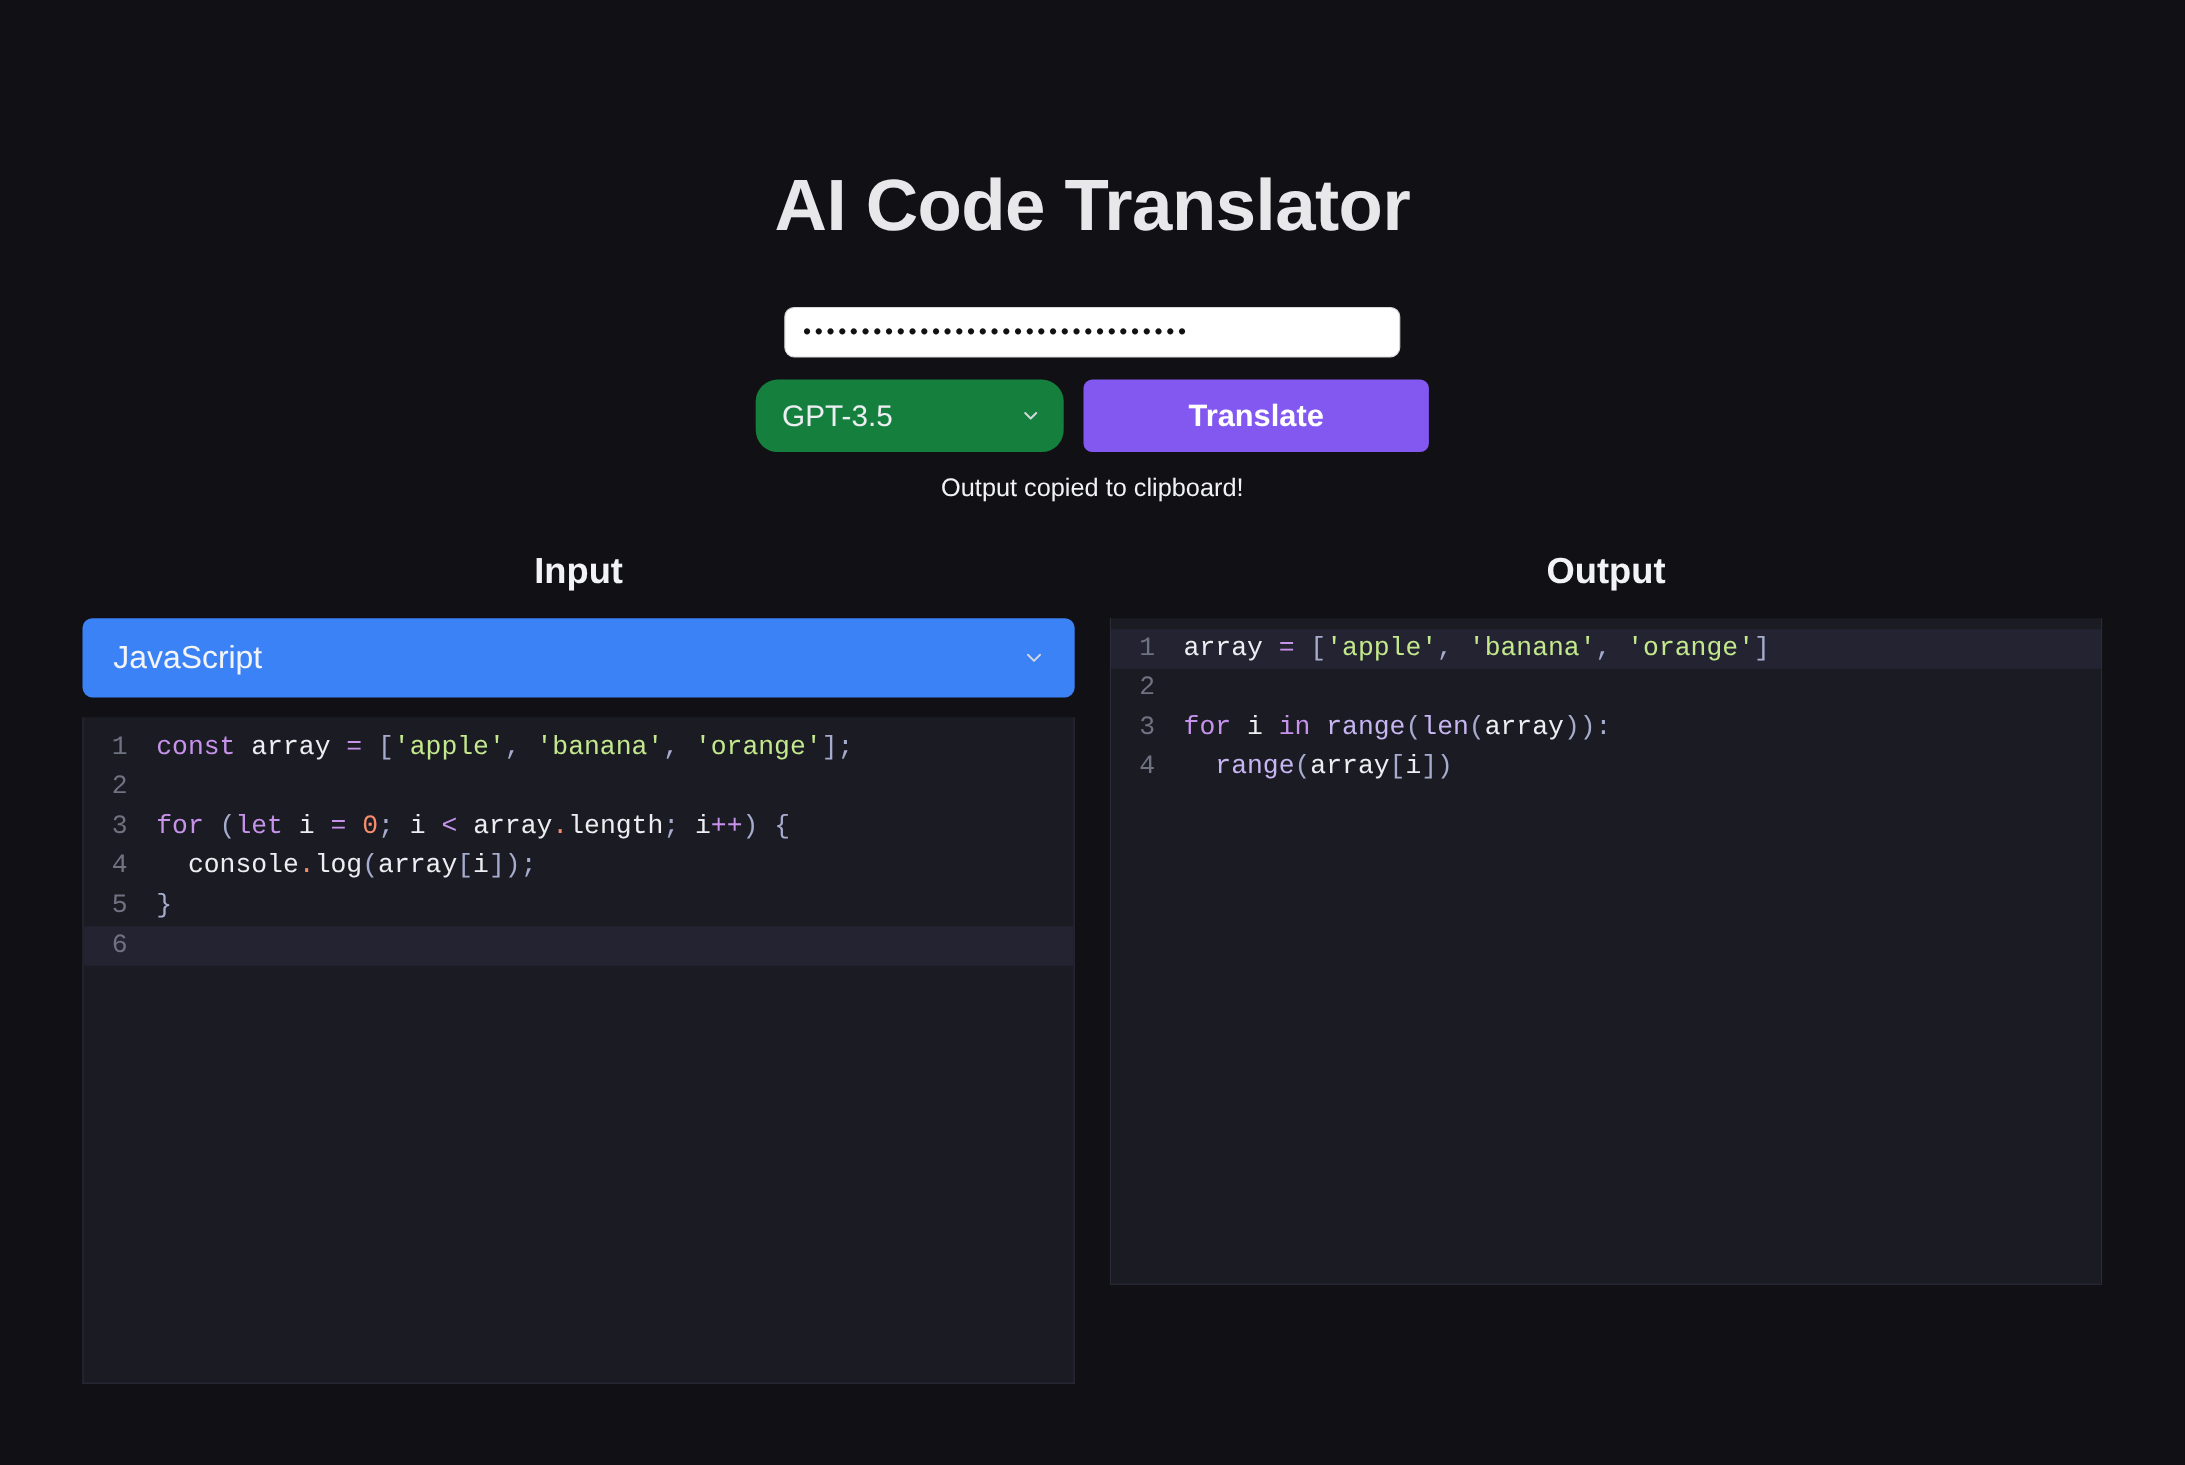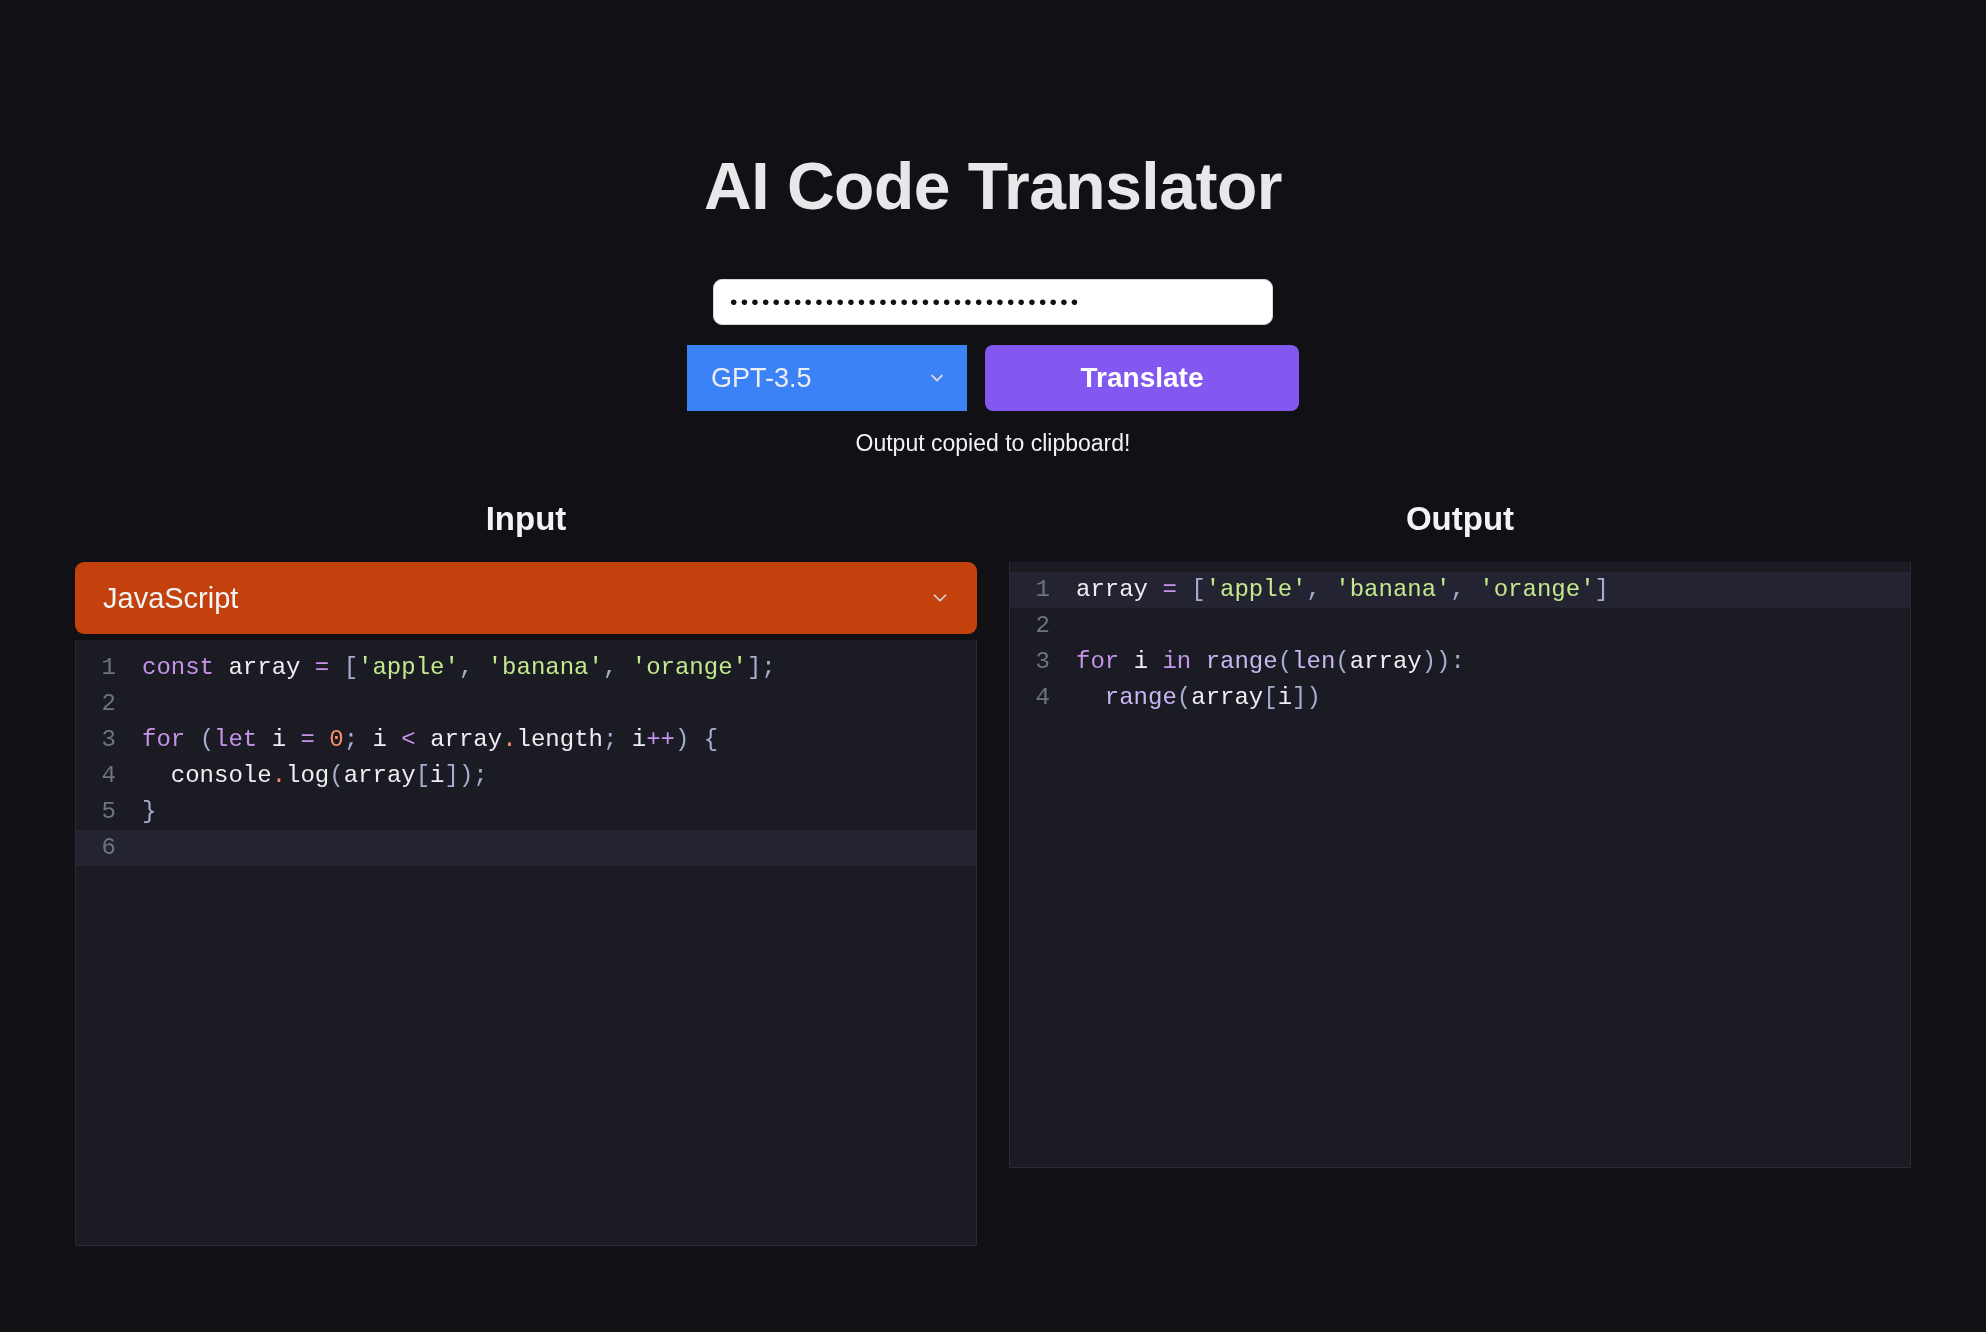--- a/index.html
+++ b/index.html
@@ -65,23 +65,23 @@
     display: flex;
     justify-content: center;
     align-items: center;
     gap: 18px;
     margin-top: 20px;
   }
   .model-select {
     position: relative;
     width: 280px;
     height: 66px;
-    background: #3b82f6;
+    background: #15803d;
     border: none;
-    border-radius: 0;
+    border-radius: 20px;
     display: flex;
     align-items: center;
     padding: 0 24px;
     cursor: pointer;
   }
   .model-select .label {
     font-size: 27px;
     color: #eceef2;
   }
   .chev {
@@ -132,27 +132,27 @@
     text-align: center;
     font-size: 33px;
     font-weight: bold;
     color: #f2f3f5;
     margin: 0 0 24px 0;
   }
   .lang-select {
     position: relative;
     width: 100%;
     height: 72px;
-    background: #c2410c;
+    background: #3b82f6;
     border-radius: 9px;
     display: flex;
     align-items: center;
     padding: 0 28px;
     cursor: pointer;
-    margin-bottom: 6px;
+    margin-bottom: 18px;
   }
   .lang-select .label {
     font-size: 29px;
     color: #f3f4f6;
   }
   .lang-select .chev { right: 26px; width: 22px; height: 22px; }
 
   
   .editor {
     position: relative;

